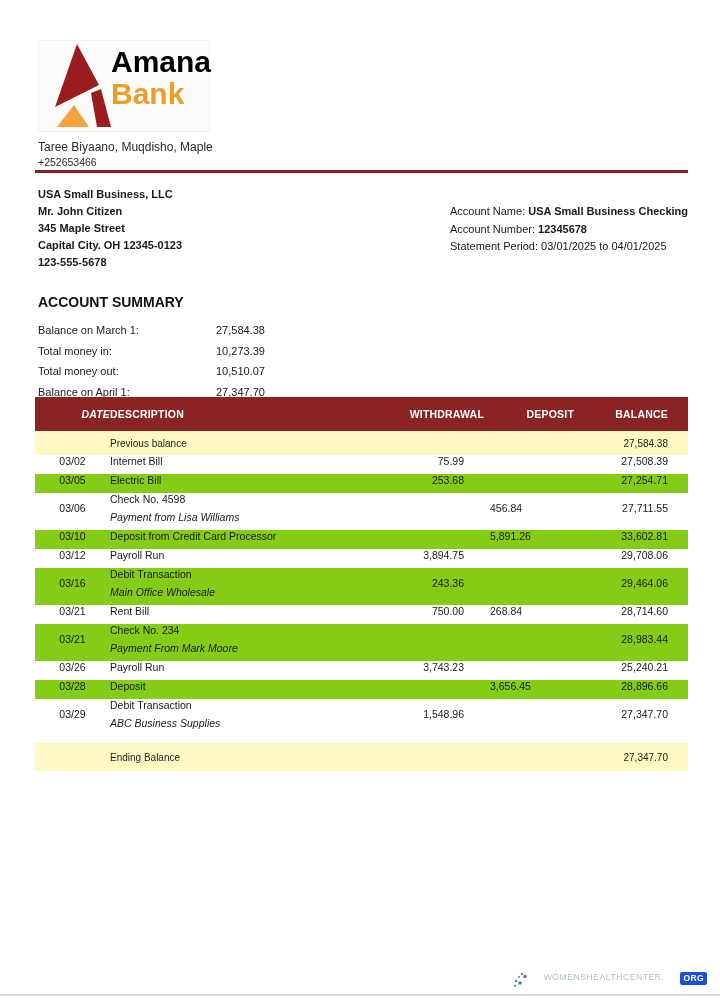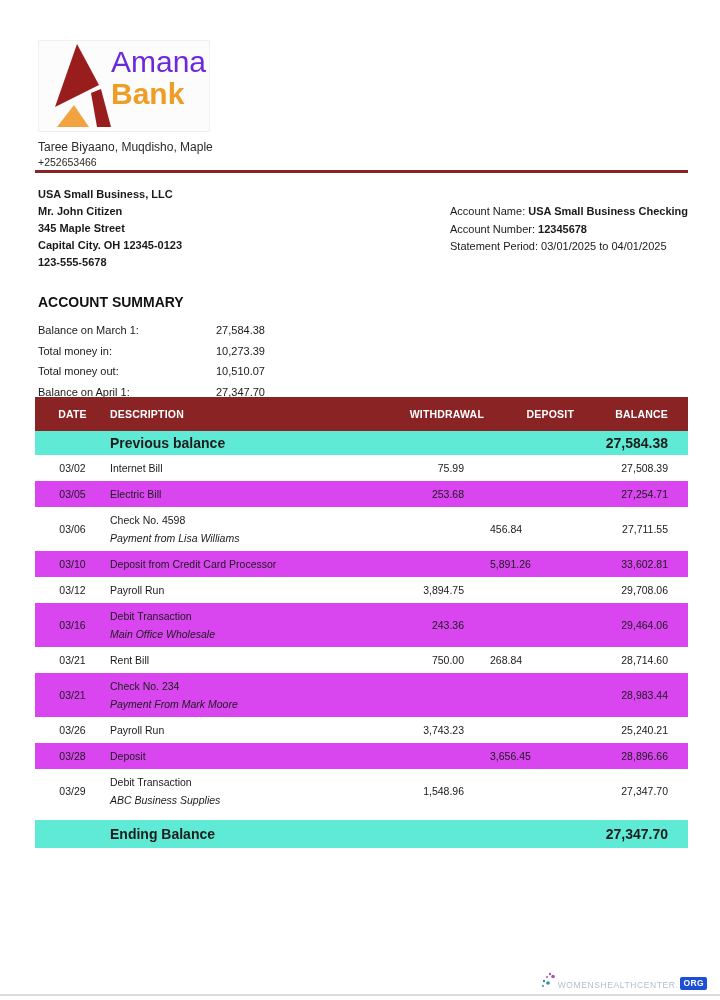--- a/index.html
+++ b/index.html
@@ -13,21 +13,21 @@
   .page { position: absolute; inset: 0; background: #fff; }
 
   
   .logo-box {
     position: absolute; left: 38px; top: 40px; width: 172px; height: 92px;
     background: #fcfcfc; border: 1px solid #f0f0f0;
   }
   .logo-mark { position: absolute; left: 10px; top: 2px; }
   .logo-text { position: absolute; left: 72px; top: 6px; line-height: 1.0; }
   .logo-text .l1 {
-    display: block; font-size: 30px; font-weight: normal; color: #6d28d9;
+    display: block; font-size: 30px; font-weight: bold; color: #000000;
     letter-spacing: 0px;
   }
   .logo-text .l2 {
     display: block; font-size: 30px; font-weight: bold; color: #ee9d27;
     margin-top: 2px;
   }
   .bank-address { position: absolute; left: 38px; top: 140px; font-size: 12px; color: #2a2a2a; }
   .bank-phone   { position: absolute; left: 38px; top: 156px; font-size: 10.5px; color: #2a2a2a; }
   .red-rule { position: absolute; left: 35px; top: 170px; width: 653px; height: 3px; background: #8a2323; }
 
@@ -49,43 +49,43 @@
   col.c-date { width: 75px; }
   col.c-desc { width: 280px; }
   col.c-wd   { width: 100px; }
   col.c-dep  { width: 90px; }
   col.c-bal  { width: 108px; }
 
   tr.head th {
     background: #8a2323; color: #ffffff; font-weight: bold; font-size: 10.5px;
     height: 34px; letter-spacing: 0.2px;
   }
-  tr.head th.h-date { text-align: center; }
+  tr.head th.h-date { text-align: right; font-style: italic; }
   tr.head th.h-desc { text-align: left; }
   tr.head th.h-wd   { text-align: right; padding-right: 6px; }
   tr.head th.h-dep  { text-align: right; padding-right: 6px; }
   tr.head th.h-bal  { text-align: right; padding-right: 20px; }
 
-  tr.band td { background: #5eead4; font-weight: bold; font-size: 14px; height: 24px; color: #1d1d1d; }
+  tr.band td { background: #fef9c3; font-weight: normal; font-size: 10px; height: 24px; color: #1d1d1d; }
   tr.band td.b-bal { text-align: right; padding-right: 20px; }
   tr.band.ending td { height: 28px; }
 
-  tr.tx-row td { background: #ffffff; vertical-align: middle; padding-top: 7px; padding-bottom: 7px; }
-  tr.tx-row.shaded td { background: #d946ef; }
+  tr.tx-row td { background: #ffffff; vertical-align: middle; padding-bottom: 7px; }
+  tr.tx-row.shaded td { background: #84cc16; }
   td.t-date { text-align: center; }
   td.t-desc { text-align: left; }
   td.t-desc .note { font-style: italic; margin-top: 6px; }
   td.t-wd  { text-align: right; padding-right: 26px; vertical-align: top; }
   td.t-dep { padding-right: 6px;  vertical-align: top; }
   td.t-bal { text-align: right; padding-right: 20px; }
   tr.spacer td { background: #ffffff; height: 7px; padding: 0; }
 
   
   .footer-rule { position: absolute; left: 0; top: 994px; width: 720px; height: 2px; background: #dcdcdc; }
-  .watermark { position: absolute; right: 13px; top: 972px; display: flex; align-items: flex-end; gap: 2px; }
+  .watermark { position: absolute; right: 13px; top: 972px; display: flex; align-items: flex-start; gap: 16px; }
   .watermark .wm-text { font-size: 8.5px; color: #b3bfcb; letter-spacing: 0.6px; }
   .watermark .wm-badge {
     font-size: 8.5px; font-weight: bold; color: #ffffff; background: #1d4ed8;
     padding: 1px 3px 2px 3px; border-radius: 2px; letter-spacing: 0.4px;
   }
 </style>
 </head>
 <body>
 
 <div class="page">

